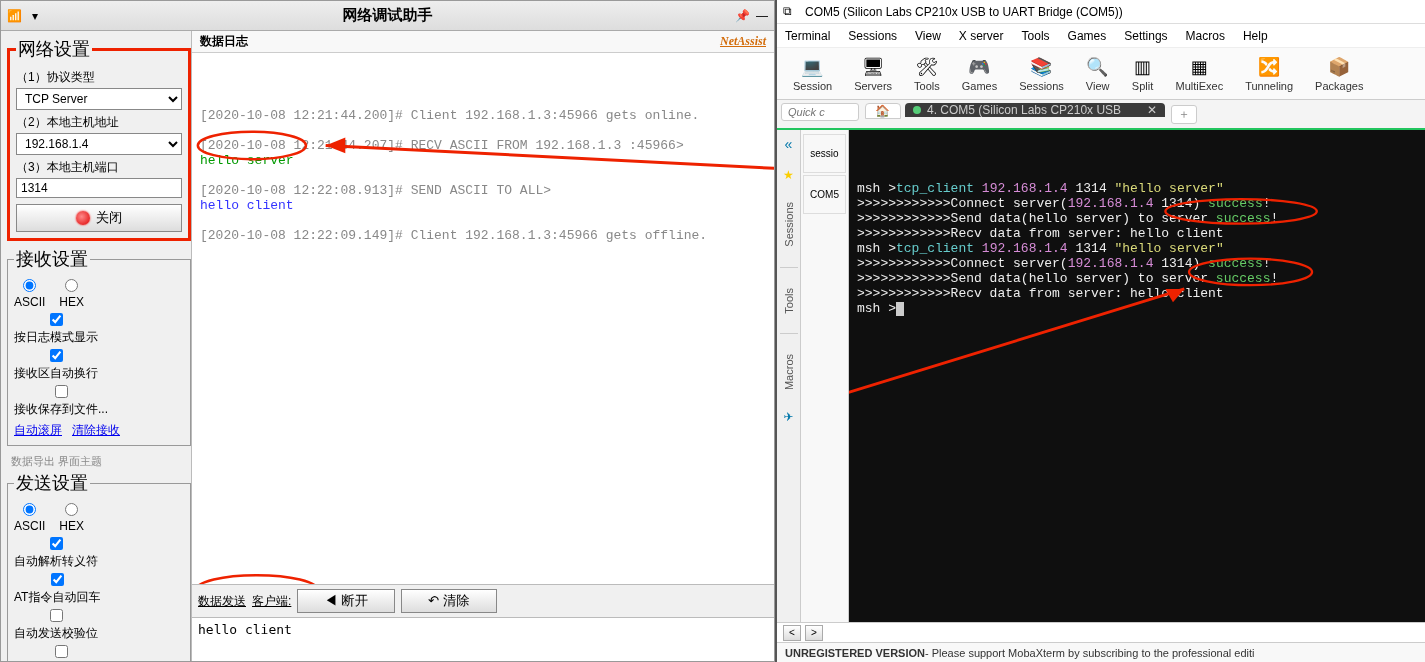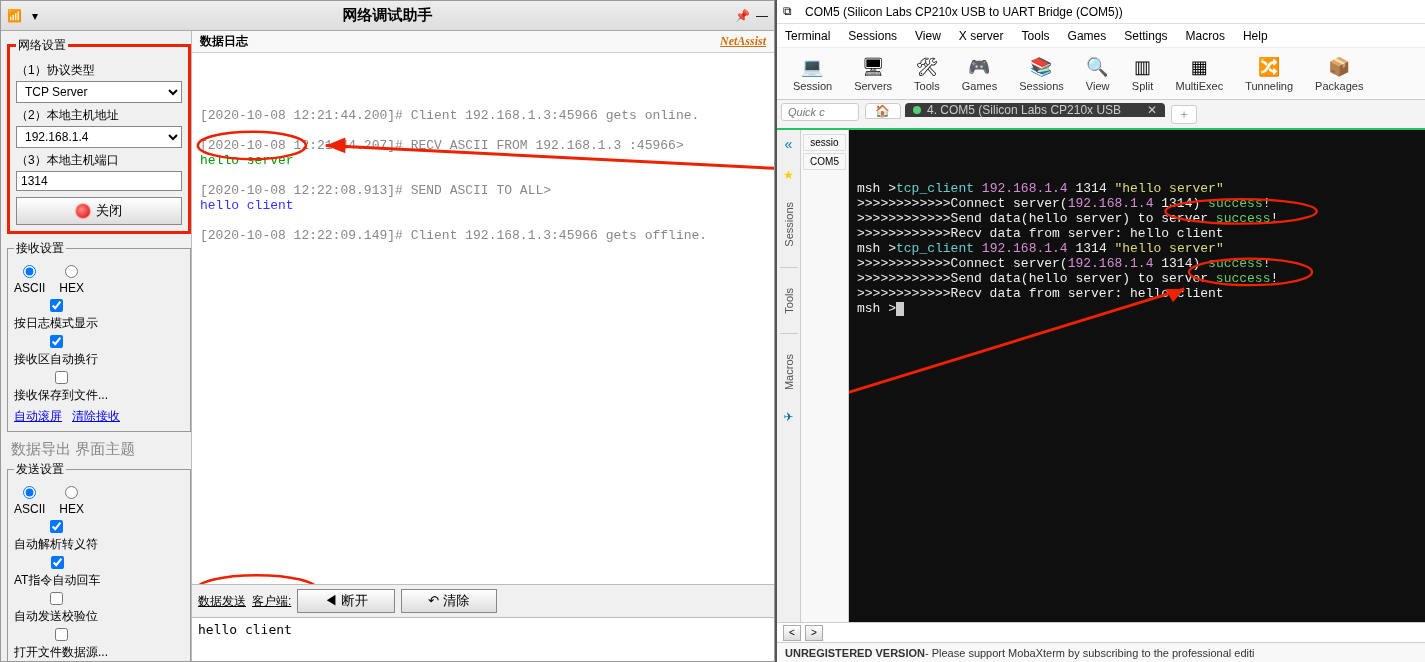--- a/index.html
+++ b/index.html
@@ -10,21 +10,21 @@
 .netassist { width: 775px; height: 100%; background: #f0f0f0; border: 1px solid #999; display: flex; flex-direction: column; }
 .na-titlebar { height: 30px; background: linear-gradient(180deg,#eee,#ddd); display: flex; align-items: center; padding: 0 6px; border-bottom: 1px solid #aaa; position: relative; }
 .na-titlebar .left-icons { display: flex; gap: 4px; align-items: center; }
 .na-titlebar .left-icons span { width: 16px; height: 16px; display: inline-flex; align-items: center; justify-content: center; }
 .na-title { position: absolute; left: 50%; transform: translateX(-50%); font-weight: bold; font-size: 15px; color: #000; }
 .na-titlebar .right-icons { margin-left: auto; display: flex; gap: 6px; }
 .na-body { display: flex; flex: 1; min-height: 0; }
 .na-left { width: 190px; background: #f0f0f0; padding: 6px 0 6px 6px; overflow-y: auto; }
 .na-right { flex: 1; display: flex; flex-direction: column; background: #fff; border-left: 1px solid #bbb; }
 fieldset { border: 1px solid #999; margin-bottom: 6px; padding: 4px 6px 6px; background: #f0f0f0; }
-fieldset legend { font-size: 12px; padding: 0 2px; }
+fieldset legend { font-size: 18px; padding: 0 2px; }
 .fs-net { border: 3px solid #e20; }
 .row-label { font-size: 12px; margin: 4px 0 2px; }
 select, input[type=text].box { width: 100%; border: 1px solid #888; background: #fff; font-size: 12px; padding: 2px 4px; }
 .btn-close { width: 100%; margin-top: 6px; padding: 4px 0; background: linear-gradient(180deg,#fff,#ddd); border: 1px solid #888; cursor: pointer; display: flex; align-items: center; justify-content: center; gap: 6px; }
 .btn-close .dot { width: 14px; height: 14px; border-radius: 50%; background: radial-gradient(circle at 40% 40%,#f88,#d00); box-shadow: 0 0 2px #f00; }
 .radio-row { display: flex; gap: 14px; align-items: center; margin: 4px 0; }
 .radio-row label, .chk-row label { font-size: 12px; display: flex; align-items: center; gap: 3px; flex-direction: column; }
 .chk-row { margin: 3px 0; display: flex; align-items: center; gap: 3px; }
 .link-row { display: flex; gap: 10px; margin-top: 4px; }
 .link-row a { color: #00e; text-decoration: underline; cursor: pointer; font-size: 12px; }
@@ -63,21 +63,21 @@
 .mb-plus-tab { width: 26px; margin: 5px 4px; border: 1px solid #ccc; border-radius: 3px; display: flex; align-items: center; justify-content: center; background: #fff; cursor: pointer; color: #888; }
 
 .mb-work { flex: 1; display: flex; min-height: 0; }
 .mb-side { width: 24px; background: #f0f0f0; border-right: 1px solid #ccc; display: flex; flex-direction: column; align-items: center; padding-top: 6px; gap: 16px; }
 .mb-side .vlabel { writing-mode: vertical-rl; transform: rotate(180deg); font-size: 11px; color: #555; cursor: pointer; padding: 4px 0; }
 .mb-side .star { color: #fbce00; font-size: 12px; }
 .mb-side .vsep { width: 18px; height: 1px; background: #ccc; }
 .mb-side .arrow-left { font-size: 14px; color: #07a; cursor: pointer; }
 
 .mb-sessions-col { width: 48px; background: #f8f8f8; border-right: 1px solid #ccc; padding: 4px 2px; font-size: 10px; text-align: center; }
-.mb-sessions-col .sess-item { padding: 2px 2px; border: 1px solid #ddd; margin-bottom: 2px; cursor: pointer; word-break: break-all; }
+.mb-sessions-col .sess-item { padding: 13px 2px; border: 1px solid #ddd; margin-bottom: 2px; cursor: pointer; word-break: break-all; }
 
 .mb-term { flex: 1; background: #0f0f0f; color: #eee; font-family: Consolas, "Courier New", monospace; font-size: 13px; padding: 6px 8px; overflow-y: auto; white-space: pre-wrap; position: relative; }
 .mb-term .t-purple { color: #d68cd6; }
 .mb-term .t-cyan { color: #6cc; }
 .mb-term .t-green { color: #6c6; }
 .mb-term .t-yellow { color: #dbdb7a; }
 .mb-term .cursor { display:inline-block; width:8px; height:14px; background:#ccc; vertical-align:text-bottom; }
 .mb-scroll-hint { height: 20px; background: #fff; border-top: 1px solid #ccc; display: flex; align-items: center; gap: 4px; padding: 0 6px; }
 .mb-scroll-hint button { width: 18px; height: 16px; border: 1px solid #aaa; background: linear-gradient(180deg,#fff,#ddd); cursor: pointer; font-size: 10px; line-height: 1; }
 .mb-footer { height: 20px; border-top: 1px solid #ccc; display: flex; align-items: center; padding: 0 8px; font-size: 11px; color: #333; background: #f8f8f8; }
@@ -150,21 +150,21 @@
                 <input type="checkbox" style=""> 
                 <span>接收保存到文件...</span>
               </label>
             </div>
           <div class="link-row">
             <a>自动滚屏</a>
             <a>清除接收</a>
           </div>
         </fieldset>
 
-        <div style="font-size:15px;color:#888;padding:2px 4px;">数据导出  界面主题</div>
+        <div style="font-size:11px;color:#888;padding:2px 4px;">数据导出  界面主题</div>
 
         <fieldset>
           <legend>发送设置</legend>
           <div class="radio-row">
             <label>
                 <input type="radio" checked="" style=""> 
                 <span>ASCII</span>
               </label>
             <label>
                 <input type="radio" style=""> 

